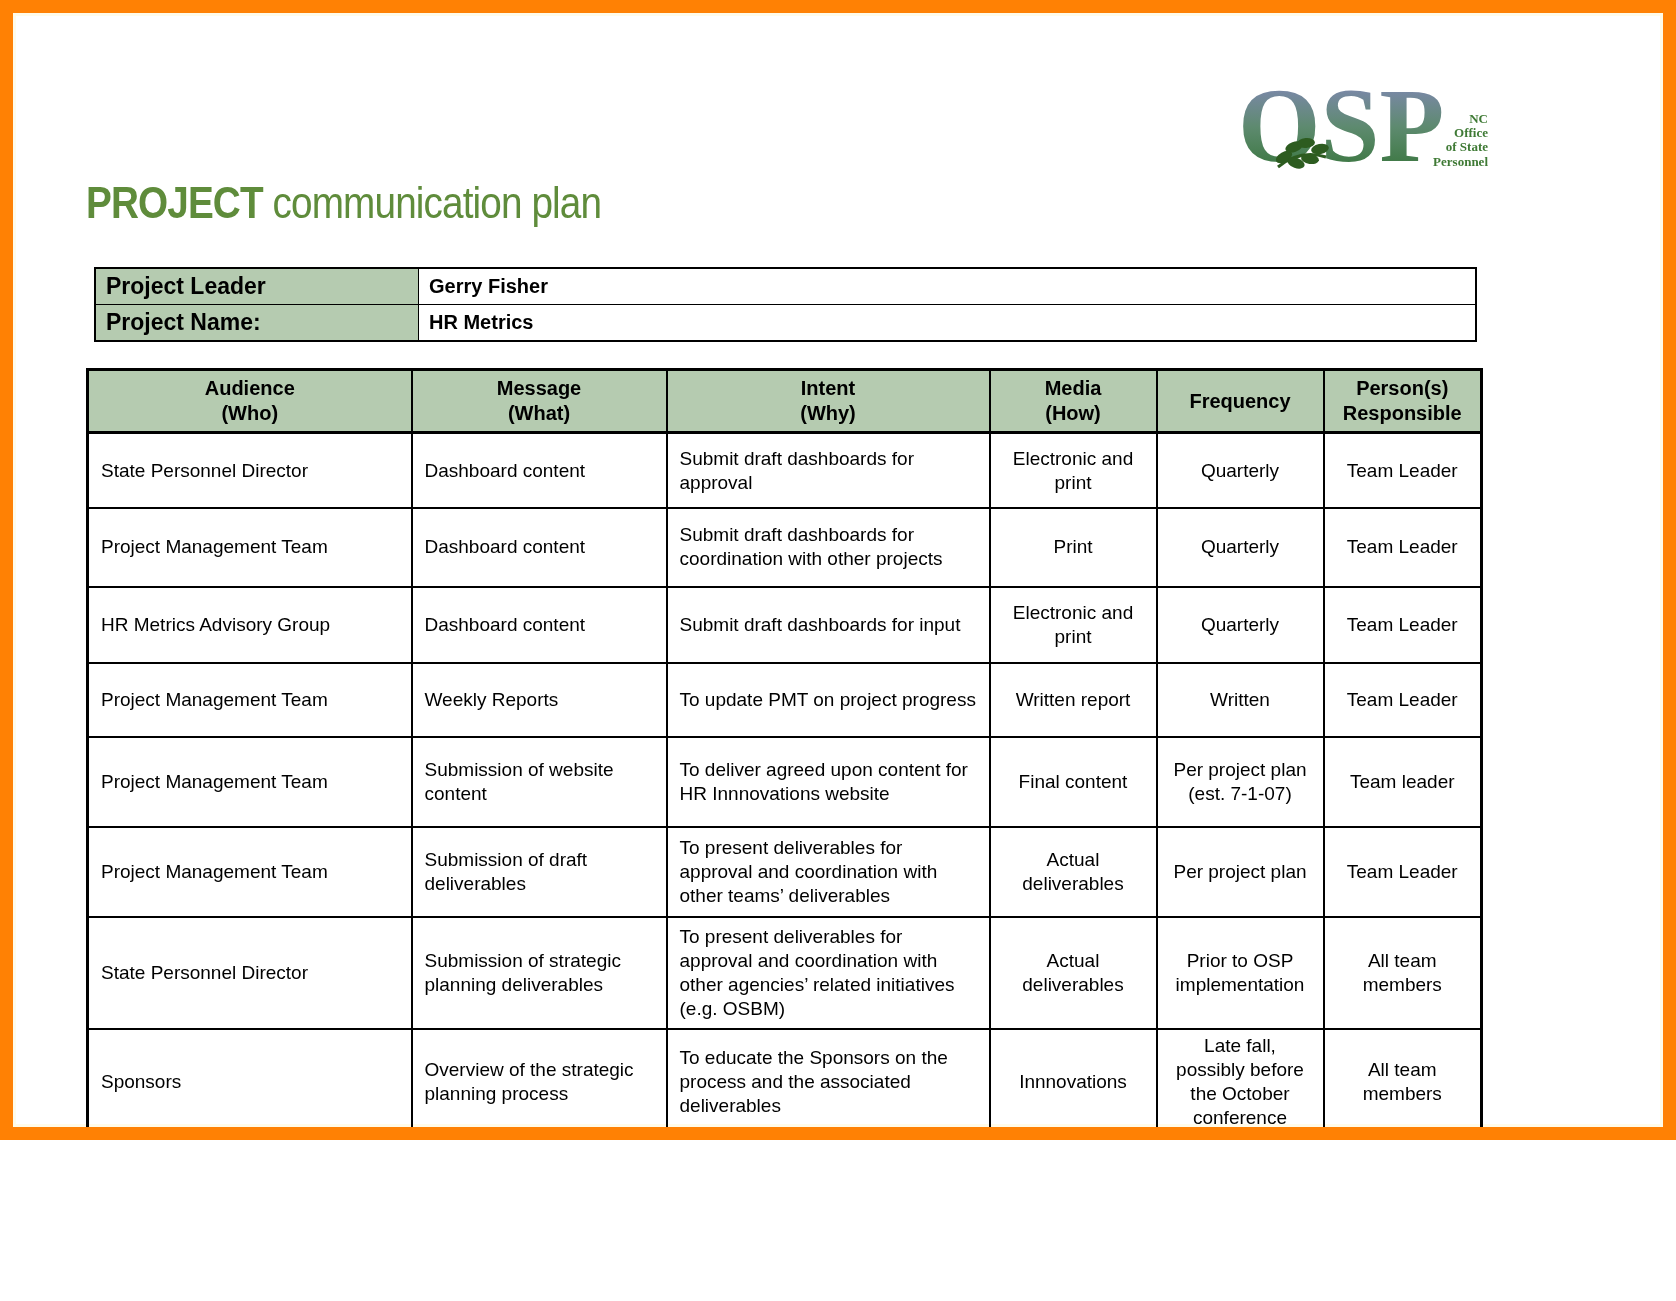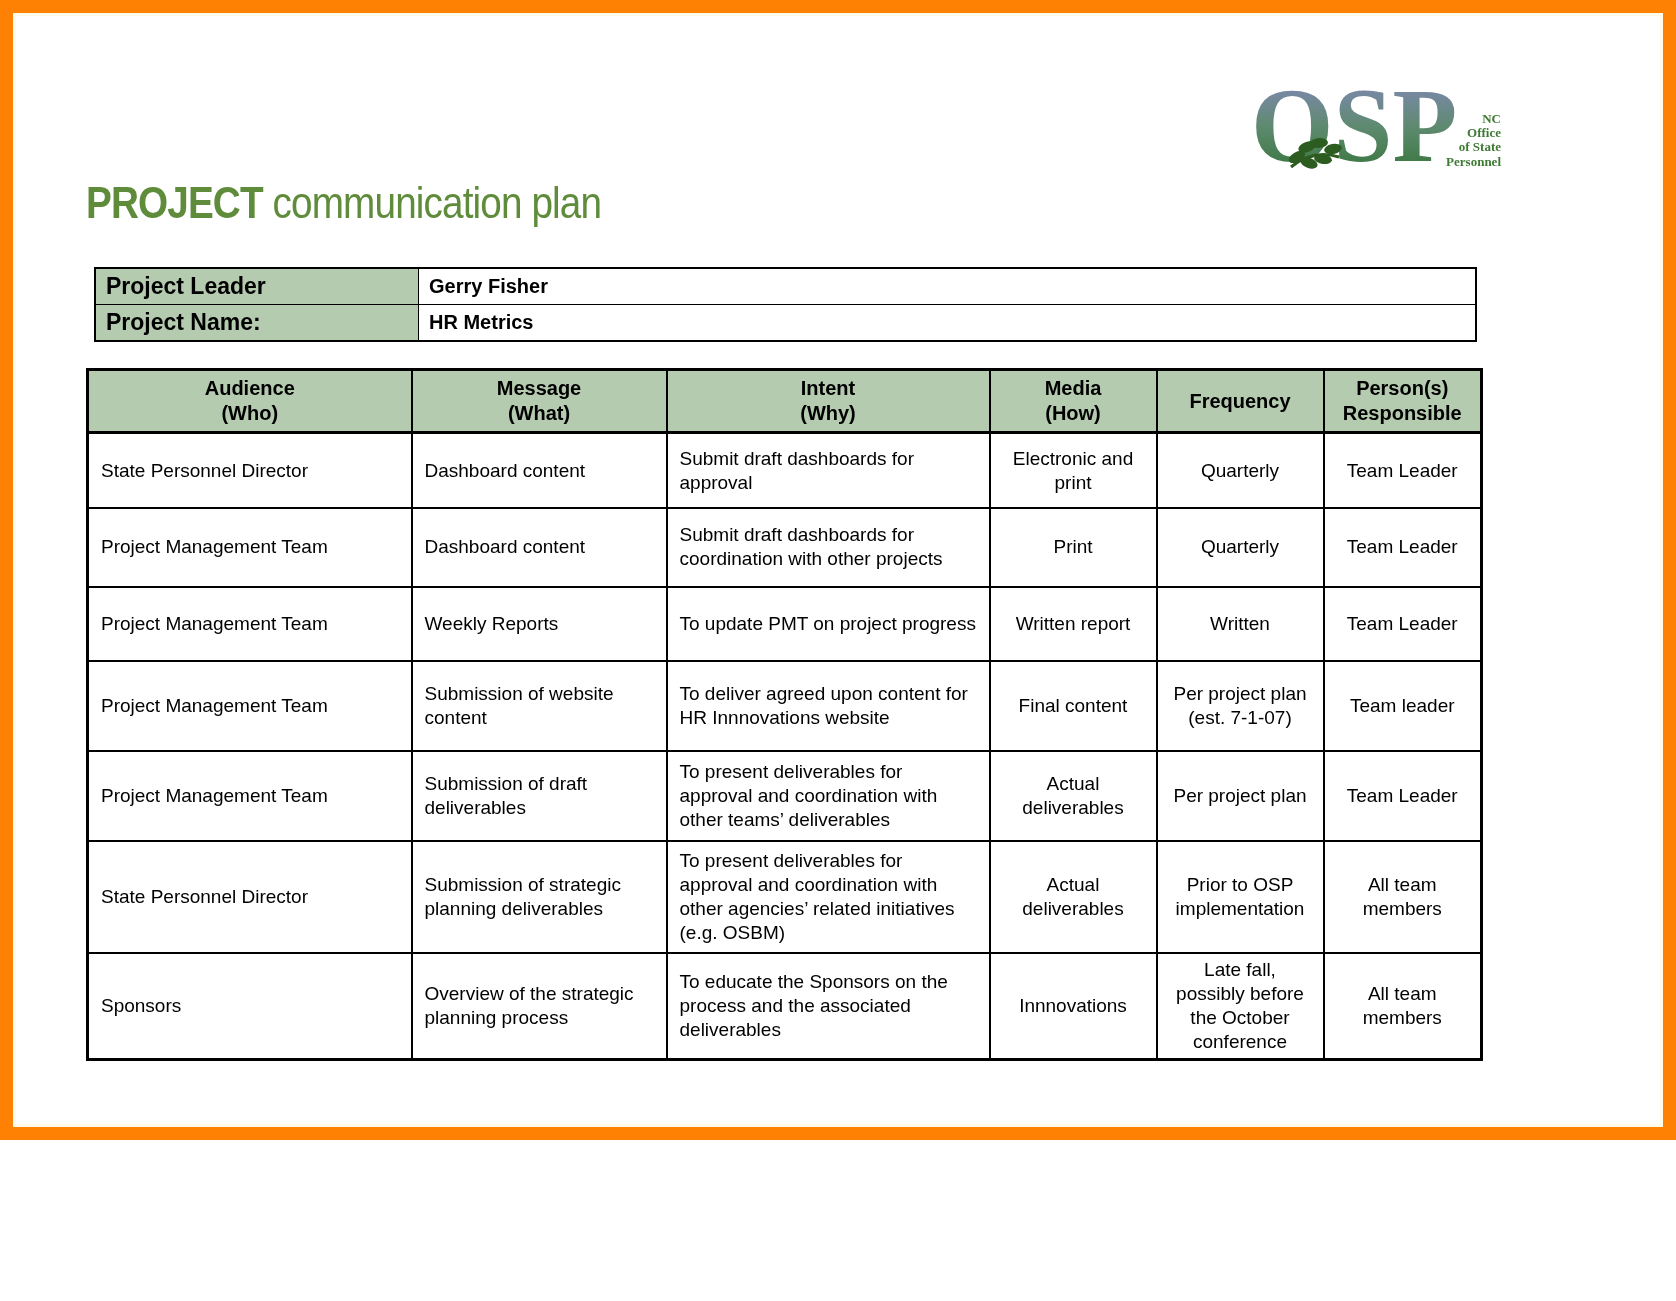--- a/index.html
+++ b/index.html
@@ -14,21 +14,21 @@
     overflow:hidden;
     box-shadow: inset 0 0 0 3px #fffbe9;
   }
 
   
   .logo { position:absolute; top:58px; right:162px; display:flex; align-items:flex-end; }
   .logo svg { display:block; }
   .logo-org {
     font-family:"Liberation Serif","DejaVu Serif",serif;
     font-size:13px; line-height:1.1; color:#3f7a35;
-    text-align:right; margin:0 0 10px -10px; font-weight:bold;
+    text-align:right; margin:0 13px 10px -10px; font-weight:bold;
   }
 
   
   .title {
     margin:166px 0 0 73px;
     font-size:44px; line-height:1.1;
     color:#5f8c3b;
     transform:scaleX(0.88); transform-origin:left center;
     white-space:nowrap;
   }
@@ -187,20 +187,28 @@
       <td class="col-center">Team Leader</td>
     </tr>
     <tr style="height:79px">
       <td class="col-left">Project Management Team</td>
       <td class="col-left">Dashboard content</td>
       <td class="col-left">Submit draft dashboards for coordination with other projects</td>
       <td class="col-center">Print</td>
       <td class="col-center">Quarterly</td>
       <td class="col-center">Team Leader</td>
     </tr>
+    <tr style="height:76px">
+      <td class="col-left">HR Metrics Advisory Group</td>
+      <td class="col-left">Dashboard content</td>
+      <td class="col-left">Submit draft dashboards for input</td>
+      <td class="col-center">Electronic and print</td>
+      <td class="col-center">Quarterly</td>
+      <td class="col-center">Team Leader</td>
+    </tr>
     <tr style="height:74px">
       <td class="col-left">Project Management Team</td>
       <td class="col-left">Weekly Reports</td>
       <td class="col-left">To update PMT on project progress</td>
       <td class="col-center">Written report</td>
       <td class="col-center">Written</td>
       <td class="col-center">Team Leader</td>
     </tr>
     <tr style="height:90px">
       <td class="col-left">Project Management Team</td>

